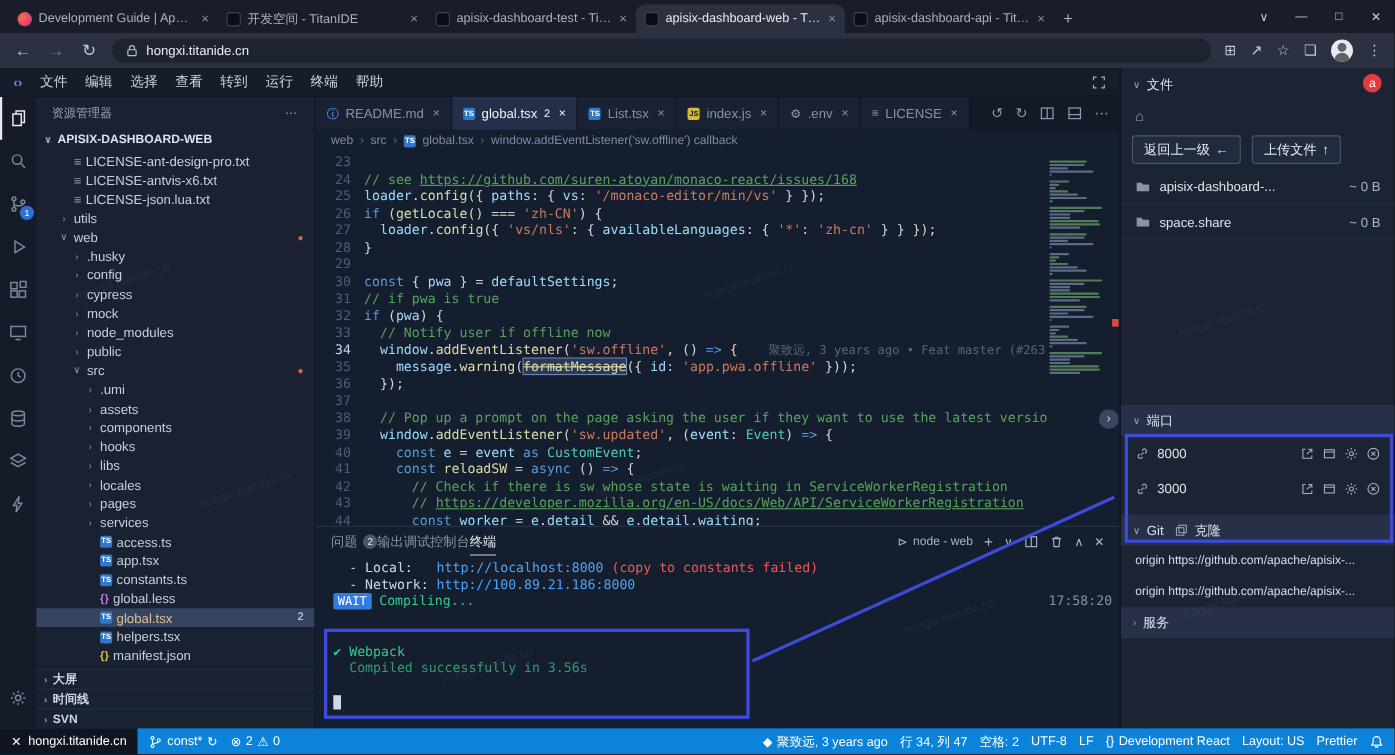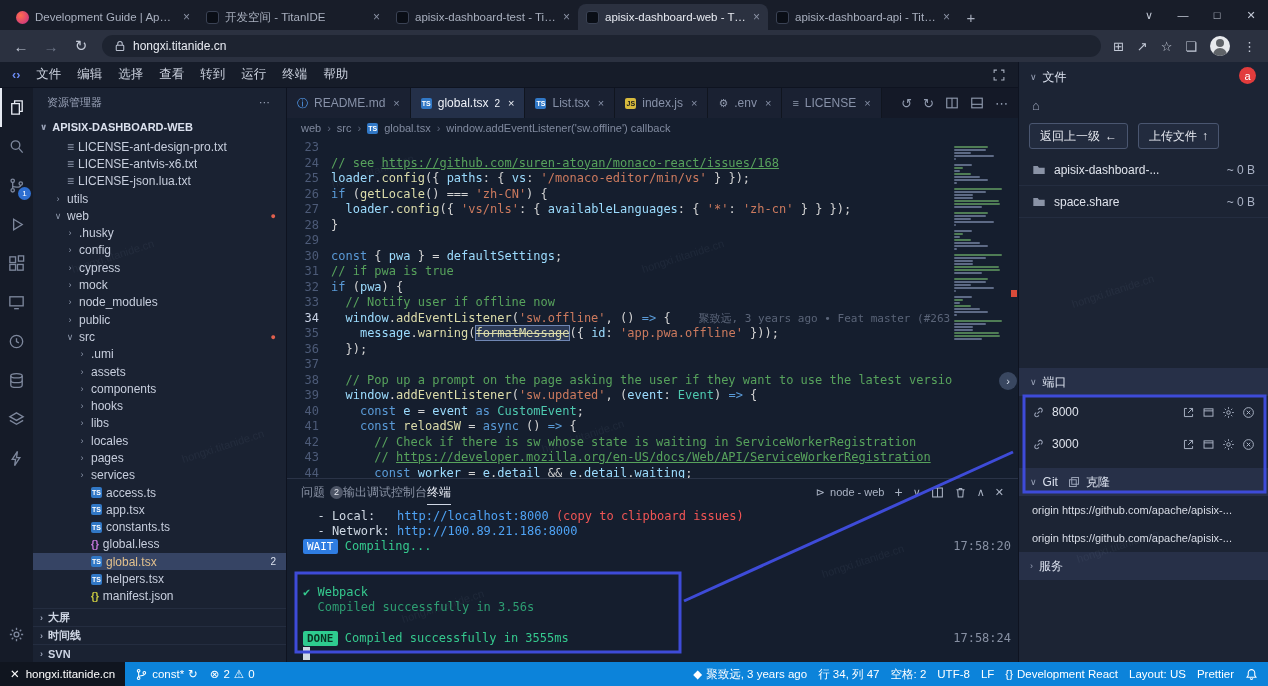--- a/index.html
+++ b/index.html
@@ -647,29 +647,28 @@
                     <path d="M8 2.5v11"></path>
                   </svg>
                 <svg viewBox="0 0 16 16">
                     <path d="M3 4.5h10M6.5 4.5V3h3v1.5M4.5 4.5l.7 9h5.6l.7-9"></path>
                   </svg>
                 <span>∧</span>
                 <span>✕</span>
               </div>
             </div>
             <div id="termlines" class="term">
-                <div class="tline"><span class="ts-pl">  - Local:   </span><span class="ts-lk">http://localhost:8000 </span><span class="ts-er">(copy to clipboard issues)</span></div>
+                <div class="tline"><span class="ts-pl">  - Local:   </span><span class="ts-lk">http://localhost:8000 </span><span class="ts-er">(copy to constants failed)</span></div>
                 <div class="tline"><span class="ts-pl">  - Network: </span><span class="ts-lk">http://100.89.21.186:8000</span></div>
                 <div class="tline"><span class="ts-bw">WAIT</span><span class="ts-ok"> Compiling...</span><span class="ttime">17:58:20</span></div>
                 <div class="tline"></div>
                 <div class="tline"></div>
                 <div class="tline"><span class="ts-ok">✔ Webpack</span></div>
                 <div class="tline"><span class="ts-od">  Compiled successfully in 3.56s</span></div>
                 <div class="tline"></div>
-                <div class="tline"><span class="ts-bd">DONE</span><span class="ts-ok"> Compiled successfully in 3555ms</span><span class="ttime">17:58:24</span></div>
                 <div class="tline"><span class="tcursor"></span></div>
               </div>
           </div>
         </div>
       </div>
     </div>
 
     <div class="rightbar">
       <span class="rb-badge">a</span>
       <div class="rb-sec-title">

